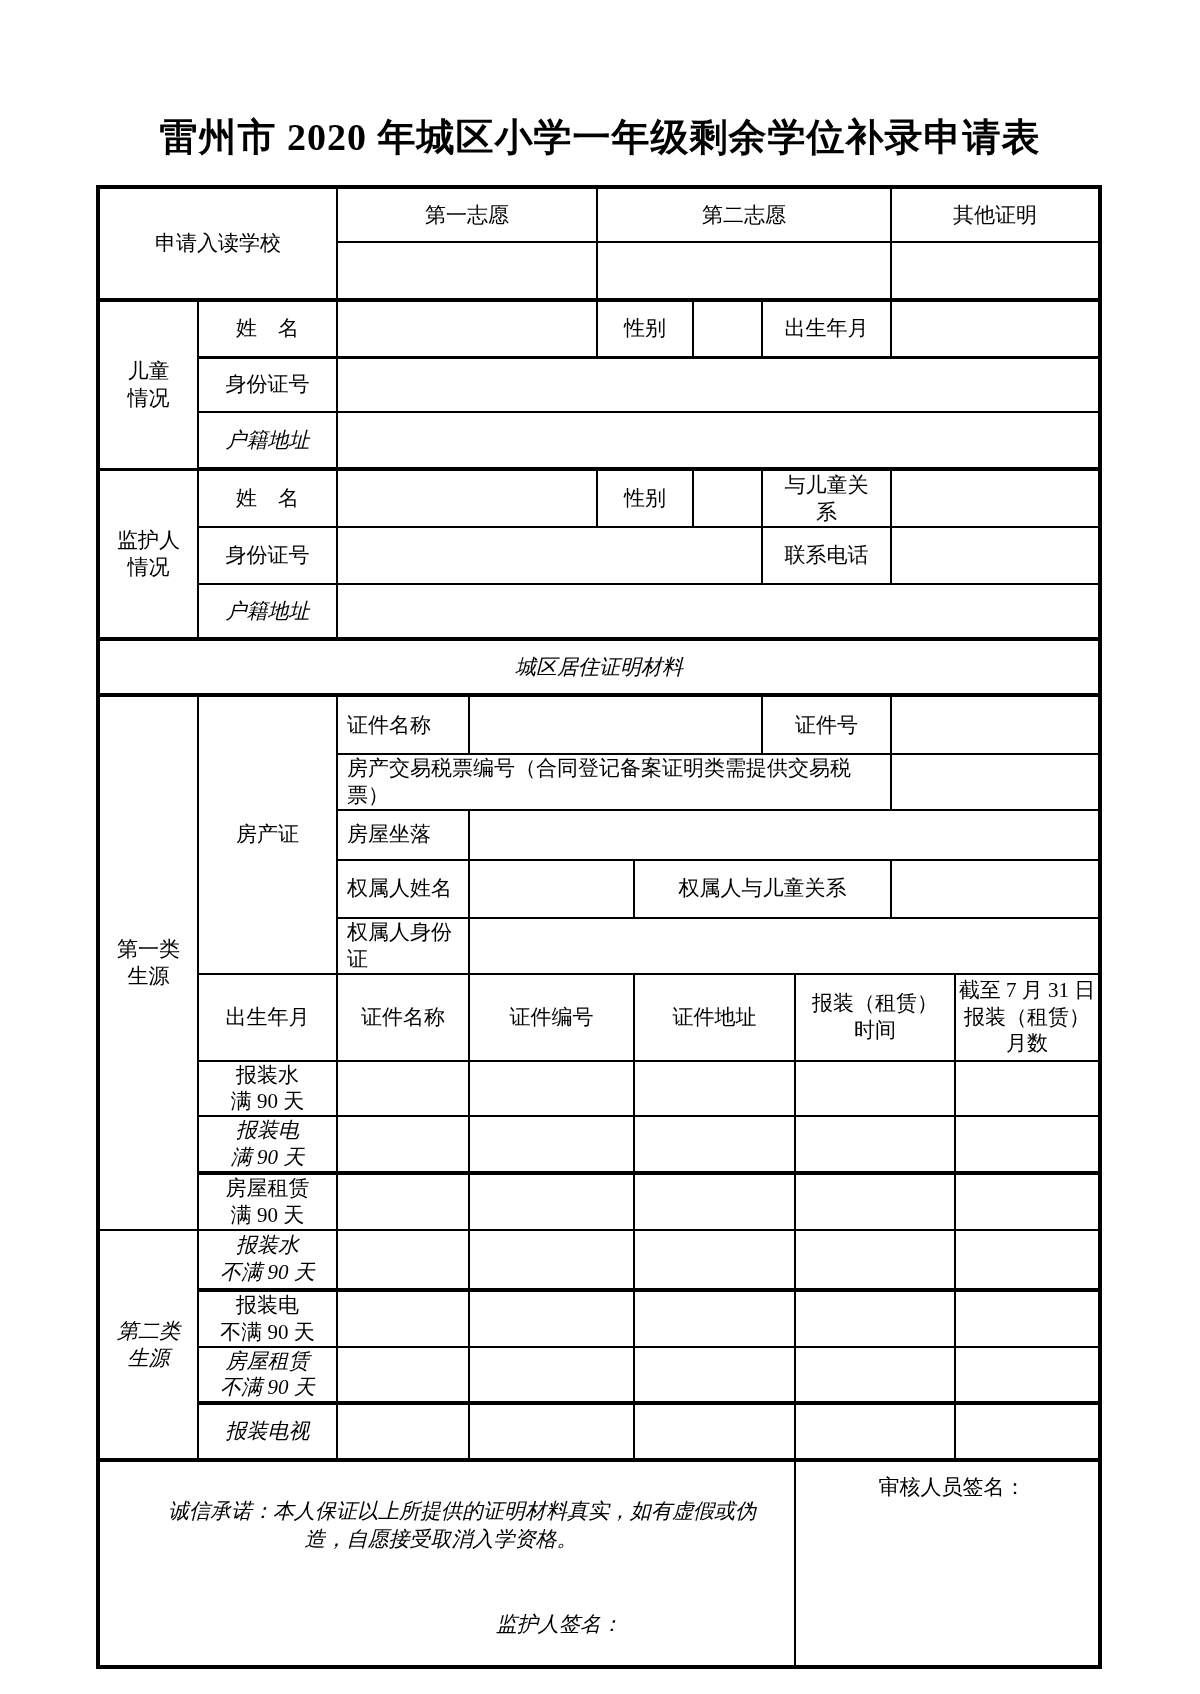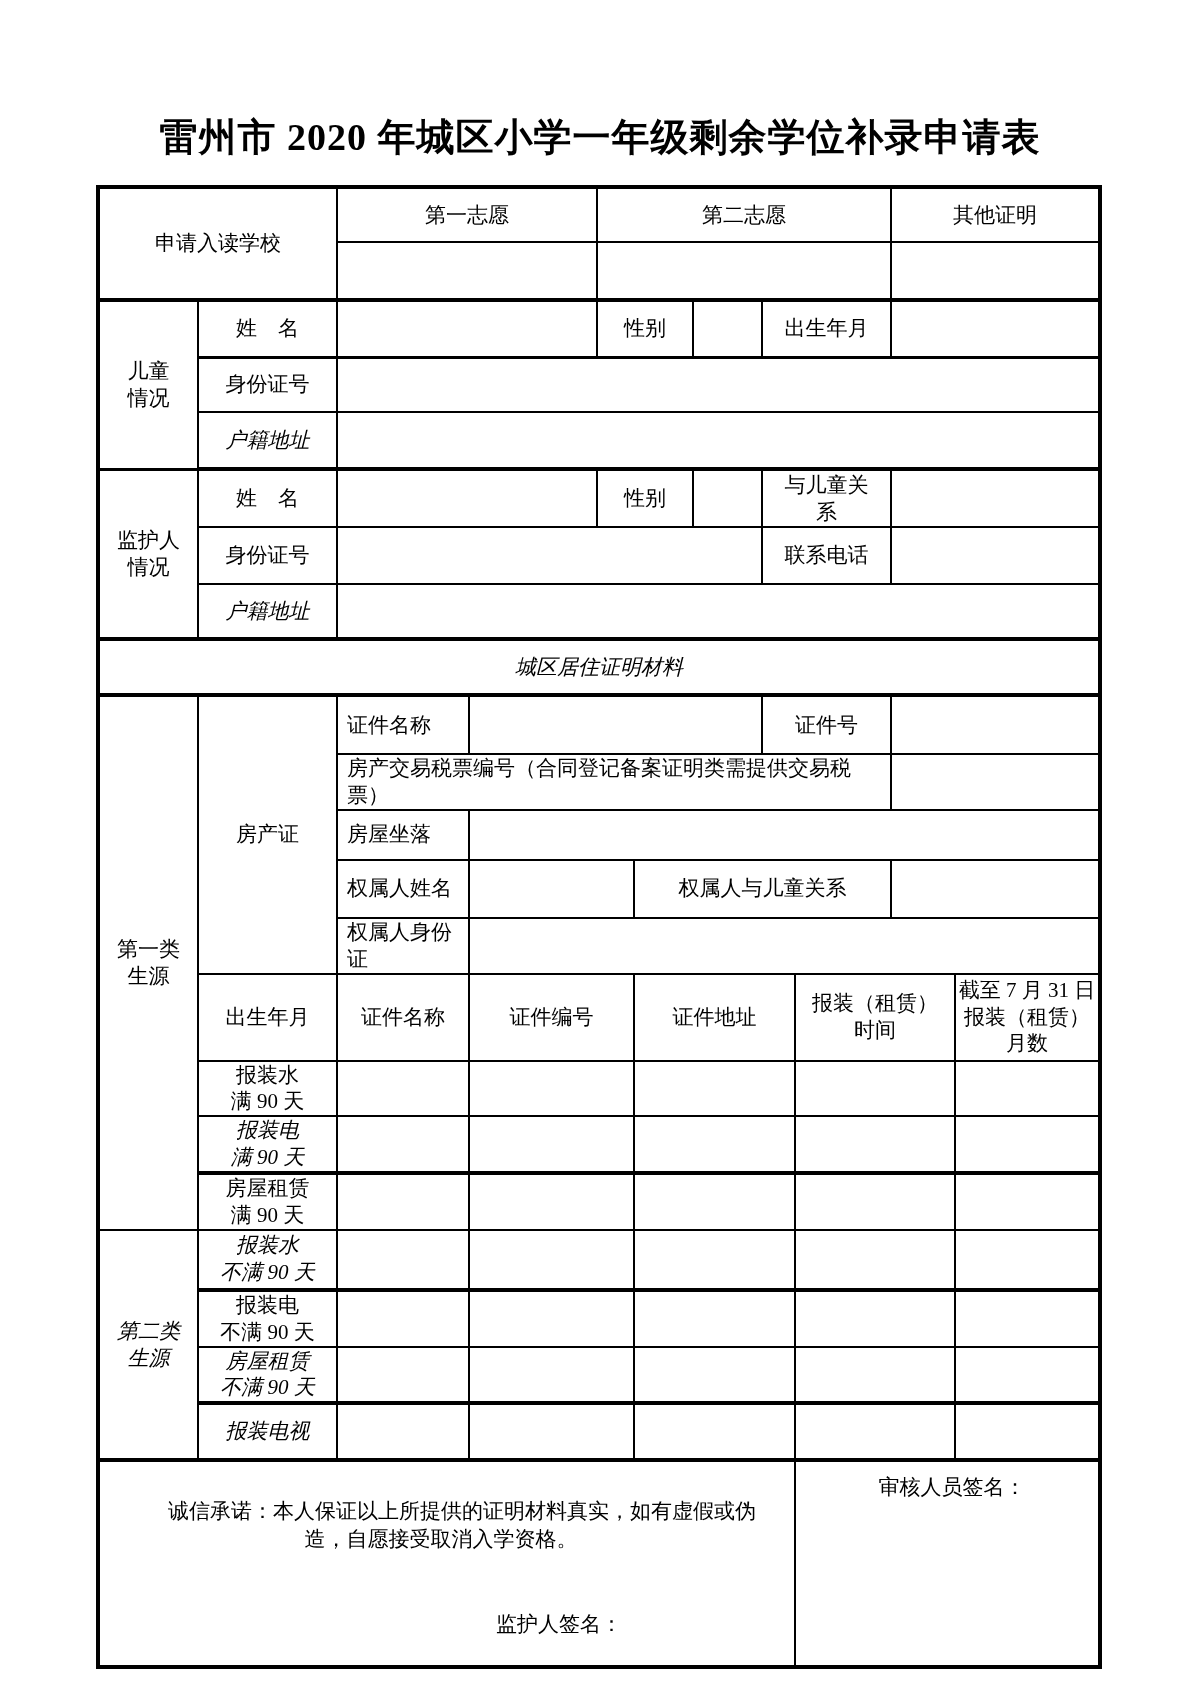--- a/index.html
+++ b/index.html
@@ -35,21 +35,21 @@
     line-height:1.28;
     white-space:pre-line;
     padding:0;
     overflow:hidden;
   }
   td.pl{text-align:left;padding-left:9px;}
   tr.bb3 > td{border-bottom-width:3px;}
   tr.bb4 > td{border-bottom-width:4px;font-style:italic;}
   td.bb4{border-bottom-width:4px;}
   td.top{vertical-align:top;text-align:center;}
-  .pledge-cell{padding:8px 20px 0 8px;}
+  .pledge-cell{padding:8px 20px 0 8px;font-style:italic;}
   .pledge-text{text-indent:2em;line-height:1.35;}
   .guardian-sign{margin-top:30px;margin-left:236px;line-height:1.3;}
   .reviewer-cell{padding:12px 0 0 10px;}
 </style>
 </head>
 <body>
 
 <div class="title">雷州市 2020 年城区小学一年级剩余学位补录申请表</div>
 
 <table class="form">

